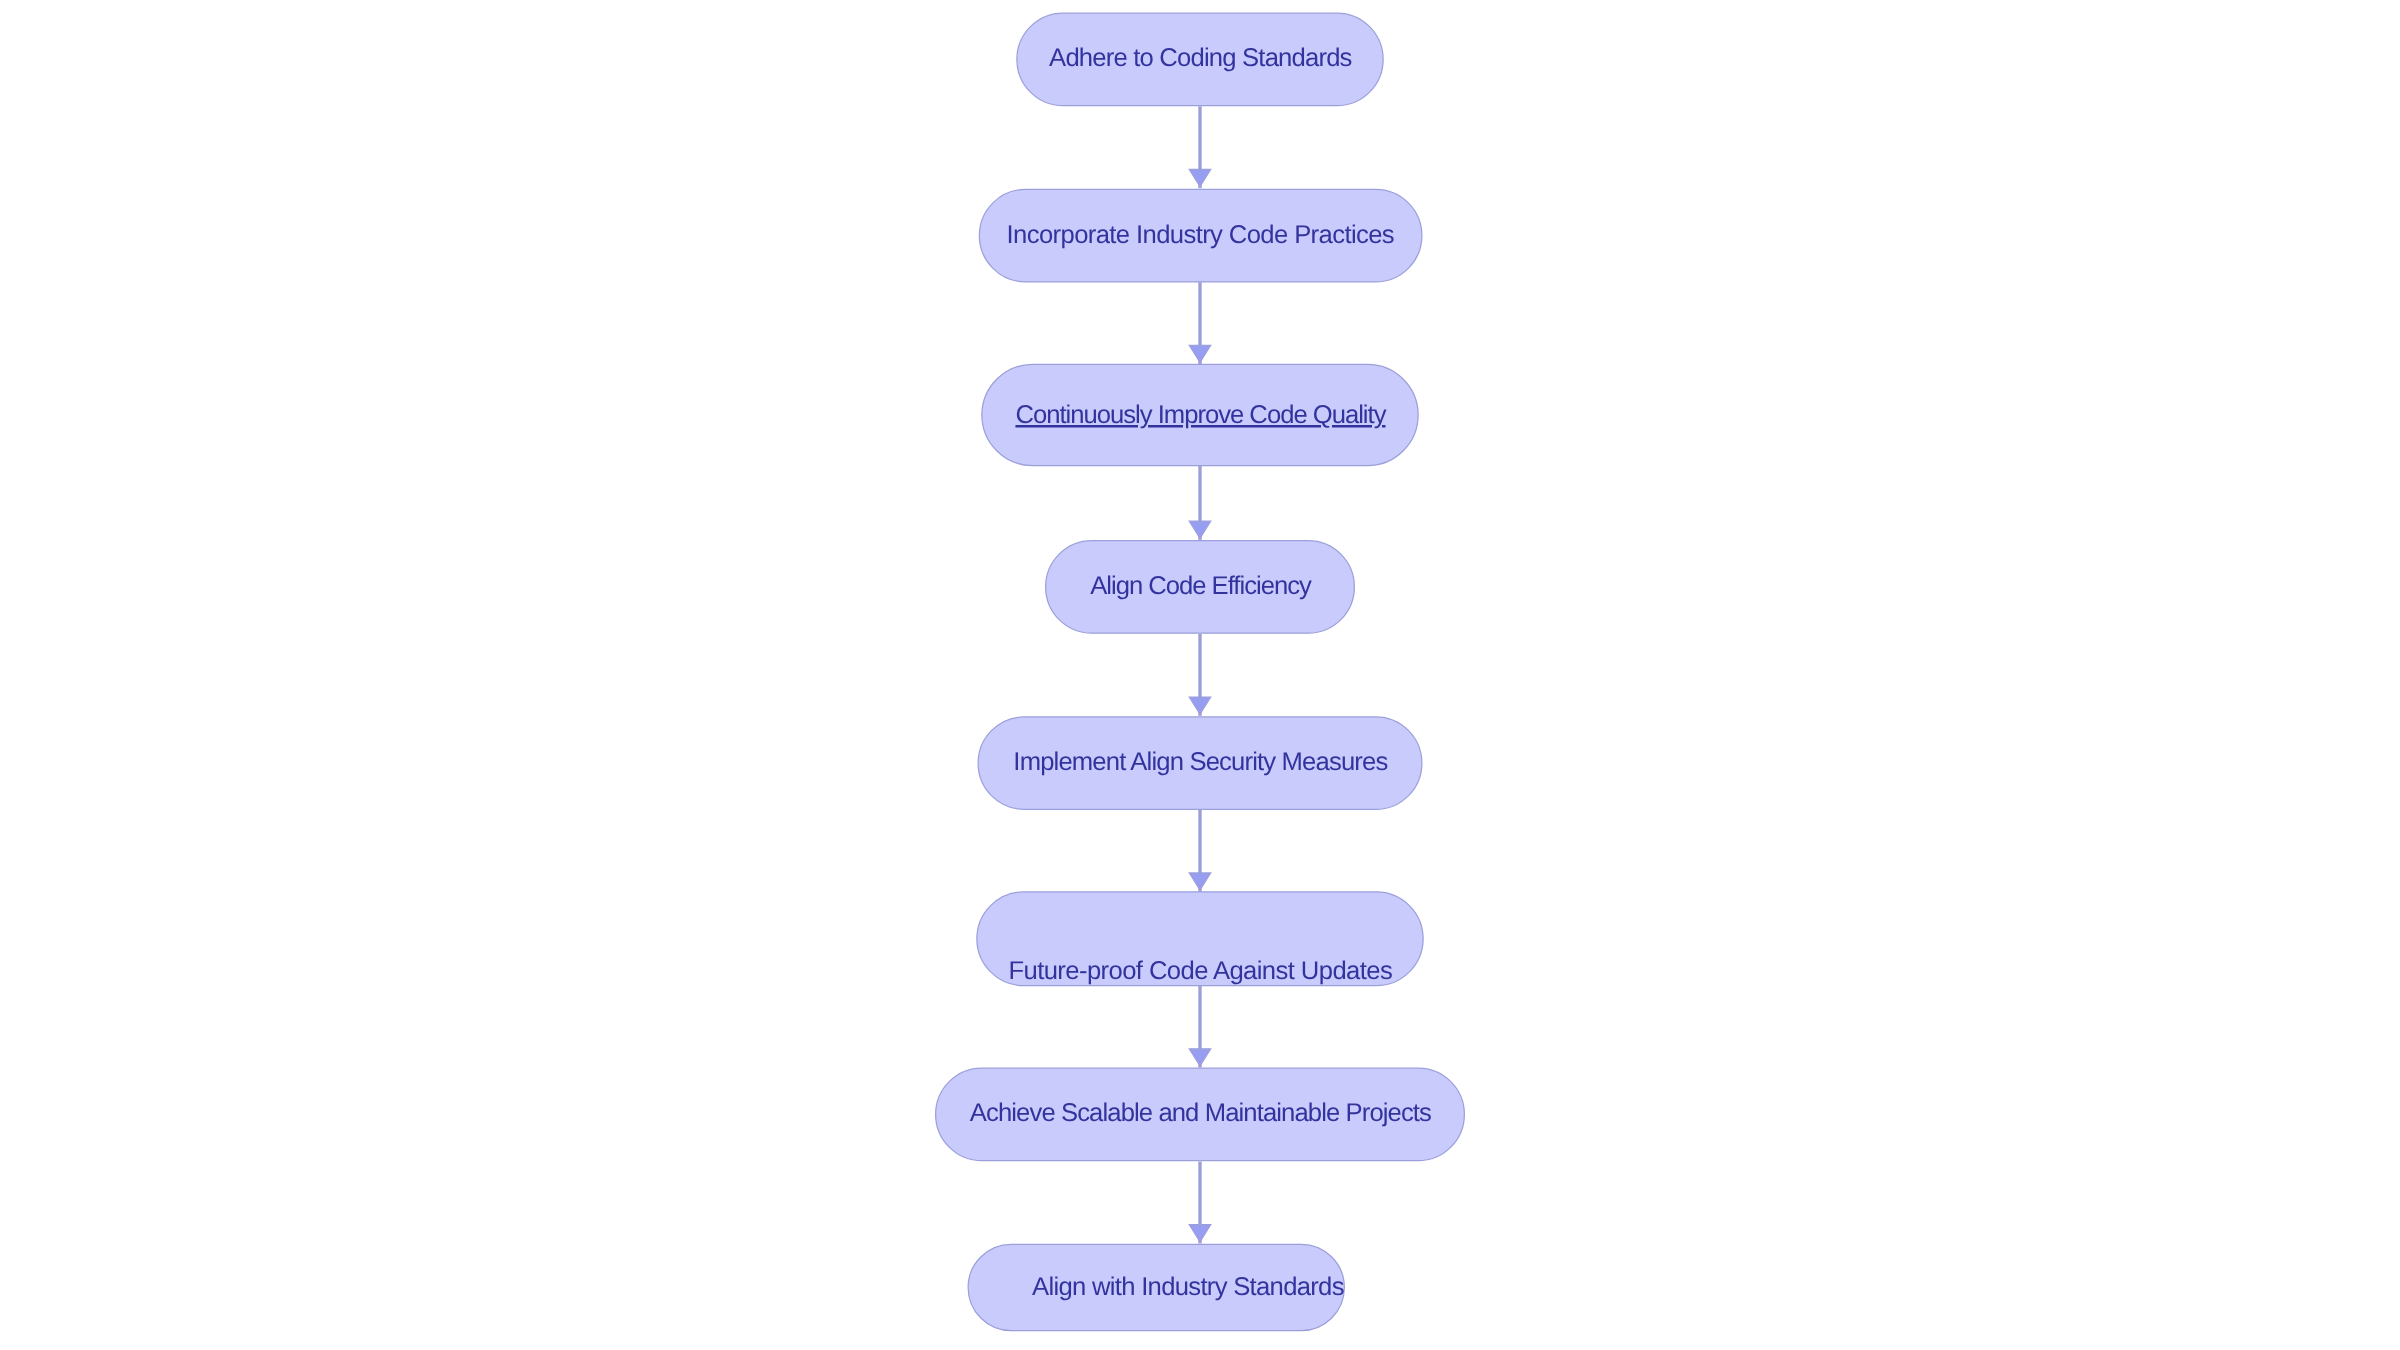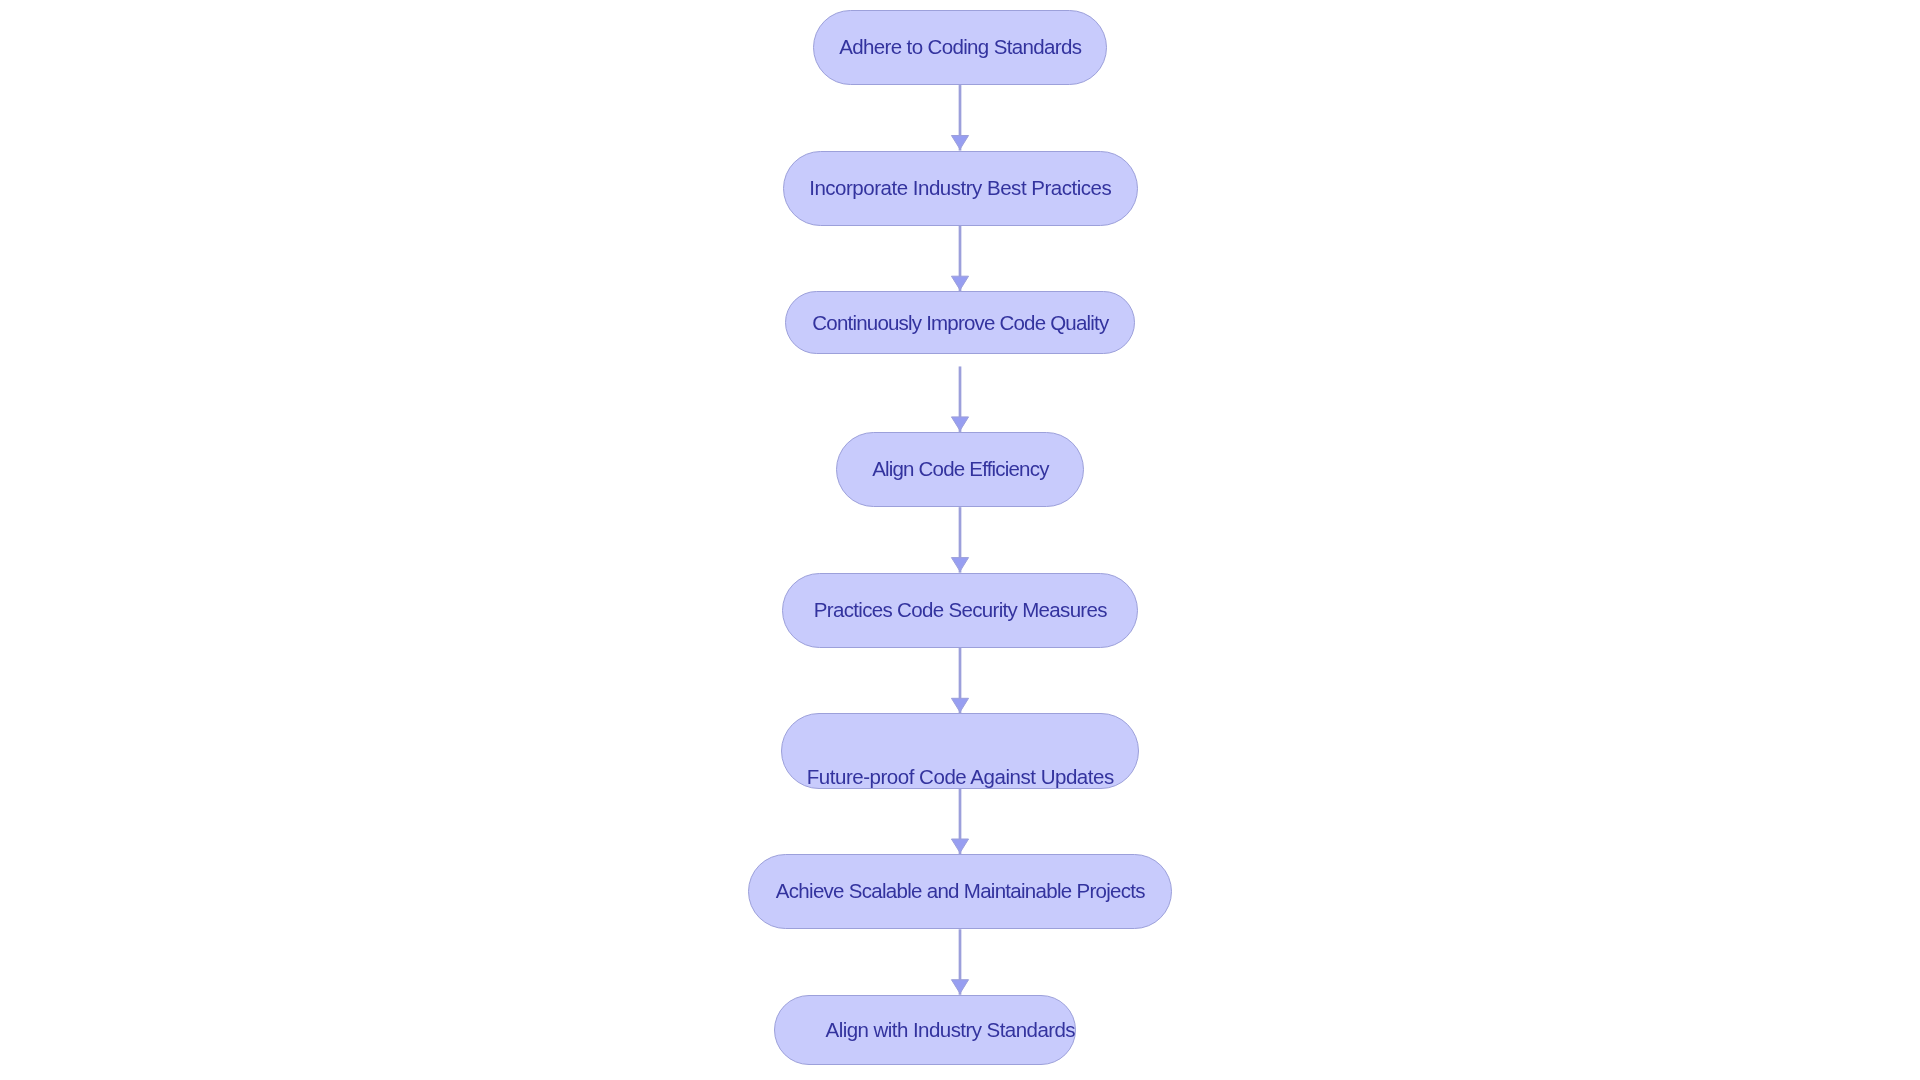--- a/index.html
+++ b/index.html
@@ -88,30 +88,30 @@
       <g>
         <path d="M 960 929.25 L 960 994.7499999999999" stroke="#9c9fdb" stroke-width="2.7" fill="none"></path>
         <path d="M 951.45 979.6999999999999 L 968.55 979.6999999999999 L 960 993.4499999999999 Z" fill="#979ef1" stroke="#9c9fdb" stroke-width="1" stroke-linejoin="miter"></path>
       </g>
     </svg>
   <div id="node-layer">
       <div class="node" style="left: 813.05px; top: 9.85px; width: 293.9px; height: 75.2px;">
         <span class="node-label" style="letter-spacing: -0.642px; margin-right: -0.642px;">Adhere to Coding Standards</span>
       </div>
       <div class="node" style="left: 782.5px; top: 150.55px; width: 355px; height: 75.2px;">
-        <span class="node-label" style="letter-spacing: -0.487px; margin-right: -0.487px;">Incorporate Industry Best Practices</span>
+        <span class="node-label" style="letter-spacing: -0.487px; margin-right: -0.487px;">Incorporate Industry Code Practices</span>
       </div>
-      <div class="node" style="left: 785.3px; top: 291.25px; width: 349.4px; height: 63px;">
+      <div class="node" style="left: 785.3px; top: 291.25px; width: 349.4px; height: 82px; text-decoration: underline;">
         <span class="node-label" style="letter-spacing: -0.801px; margin-right: -0.801px;">Continuously Improve Code Quality</span>
       </div>
       <div class="node" style="left: 836.2px; top: 431.95px; width: 247.6px; height: 75.2px;">
         <span class="node-label" style="letter-spacing: -0.804px; margin-right: -0.804px;">Align Code Efficiency</span>
       </div>
       <div class="node" style="left: 782.2px; top: 572.65px; width: 355.6px; height: 75.2px;">
-        <span class="node-label" style="letter-spacing: -0.669px; margin-right: -0.669px;">Practices Code Security Measures</span>
+        <span class="node-label" style="letter-spacing: -0.669px; margin-right: -0.669px;">Implement Align Security Measures</span>
       </div>
       <div class="node" style="left: 781.3px; top: 713.35px; width: 357.4px; height: 75.2px; align-items: flex-end;">
         <span class="node-label" style="letter-spacing: -0.471px; margin-right: -0.471px;">Future-proof Code Against Updates</span>
       </div>
       <div class="node" style="left: 748.2px; top: 854.05px; width: 423.6px; height: 75.2px;">
         <span class="node-label" style="letter-spacing: -0.712px; margin-right: -0.712px;">Achieve Scalable and Maintainable Projects</span>
       </div>
       <div class="node" style="left: 774px; top: 994.75px; width: 301.5px; height: 70px; justify-content: flex-end;">
         <span class="node-label" style="letter-spacing: -0.554px; margin-right: -0.554px;">Align with Industry Standards</span>
       </div>

